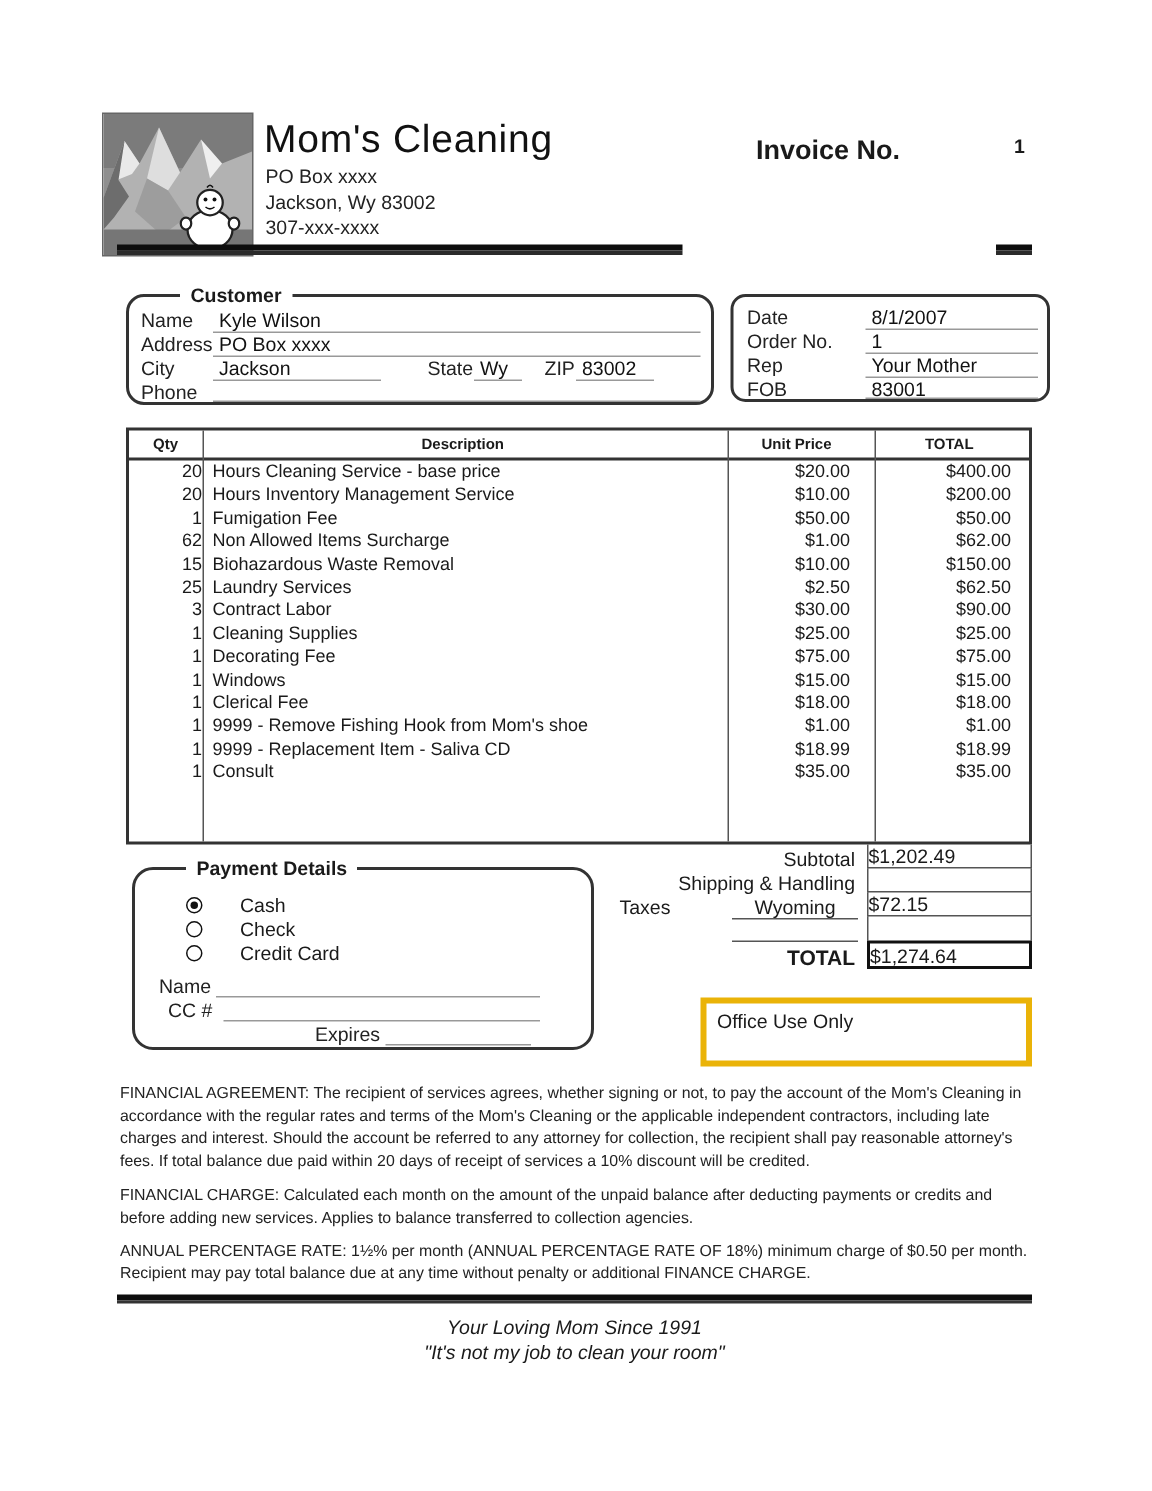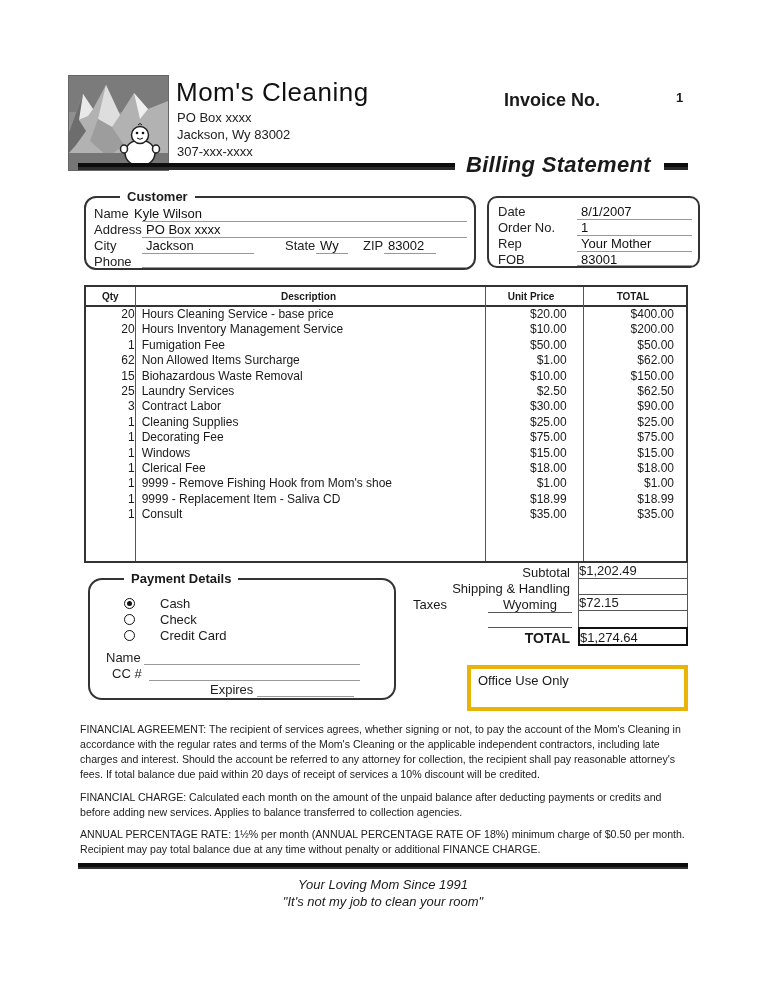--- a/index.html
+++ b/index.html
@@ -97,27 +97,26 @@
       <path d="M69,49 q2,-3 4,0" stroke="#111" fill="none" stroke-width="1"></path>
     </svg>
   </div>
   <div class="company-name">Mom's Cleaning</div>
   <div class="addr addr1">PO Box xxxx</div>
   <div class="addr addr2">Jackson, Wy  83002</div>
   <div class="addr addr3">307-xxx-xxxx</div>
   <div class="inv-label">Invoice No.</div>
   <div class="inv-num">1</div>
   <div class="rule2 hdr-rule-left"></div>
-  <div class="billing-title">Billing Statement</div>
   <div class="rule2 hdr-rule-right"></div>
 
   <div class="rbox customer-box">
     <div class="rbox-title" style="left:34px">Customer</div>
     <div class="lbl" style="left:8px;top:8px">Name</div>
-    <div class="val" style="left:48px;top:8px">Kyle Wilson</div>
+    <div class="val" style="left:60px;top:8px">Kyle Wilson</div>
     <div class="uline" style="left:56px;top:23px;width:325px"></div>
     <div class="lbl" style="left:8px;top:24px">Address</div>
     <div class="val" style="left:60px;top:24px">PO Box xxxx</div>
     <div class="uline" style="left:56px;top:39px;width:325px"></div>
     <div class="lbl" style="left:8px;top:40px">City</div>
     <div class="val" style="left:60px;top:40px">Jackson</div>
     <div class="uline" style="left:56px;top:55px;width:112px"></div>
     <div class="lbl" style="left:199px;top:40px">State</div>
     <div class="val" style="left:234px;top:40px">Wy</div>
     <div class="uline" style="left:230px;top:55px;width:32px"></div>

